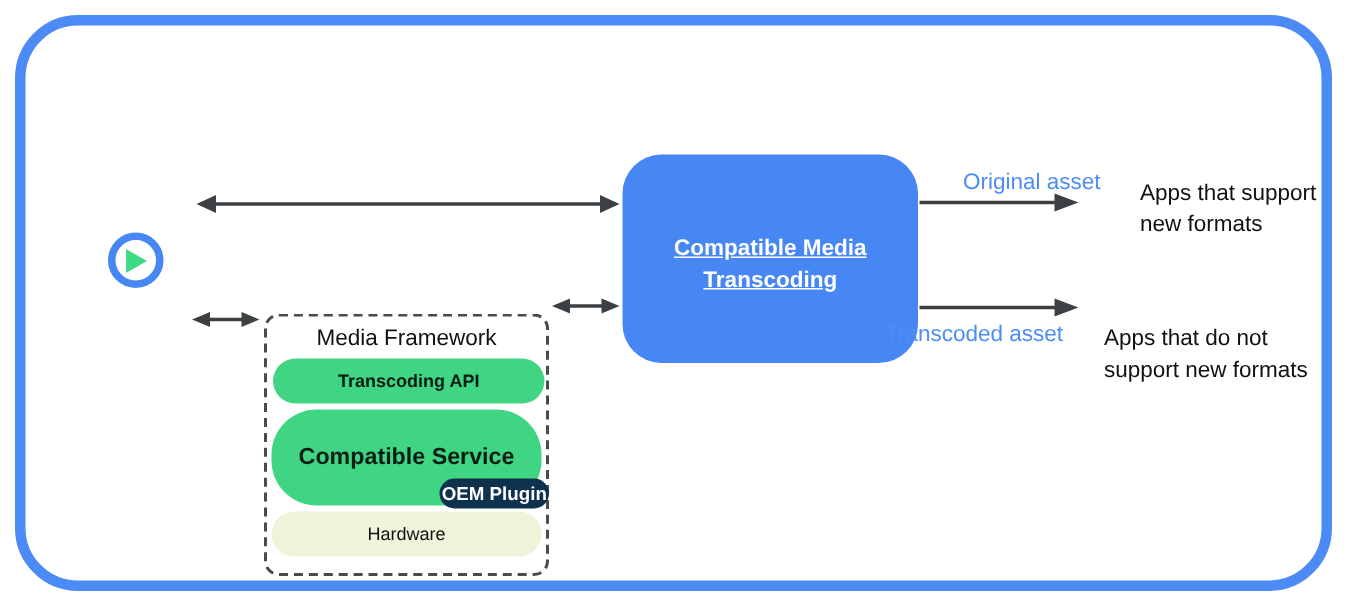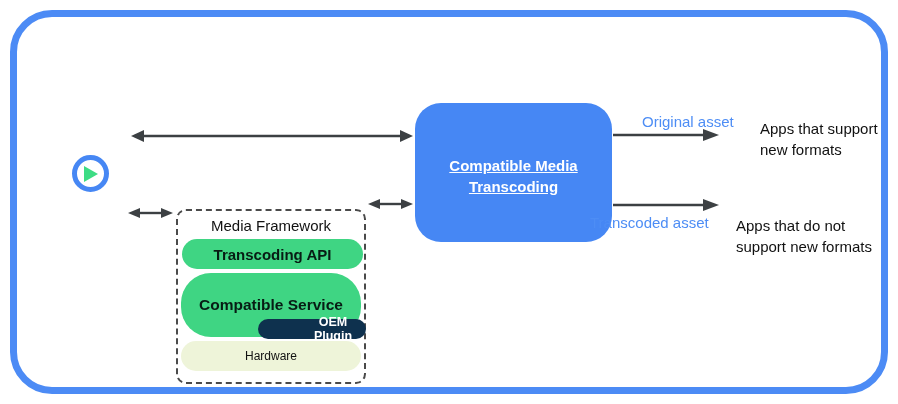--- a/index.html
+++ b/index.html
@@ -74,35 +74,35 @@
   .pill{
     position:absolute;
     display:flex; align-items:center; justify-content:center;
     text-align:center;
   }
   .pill-api{
     left:4px; top:28px;
     width:181px; height:30px;
     background:var(--green);
     border-radius:15px;
-    font-size:15px; font-weight:bold; color:#071c14;
+    font-size:12px; font-weight:bold; color:#071c14;
   }
   .pill-service{
     left:3px; top:62px;
     width:180px; height:64px;
     background:var(--green);
     border-radius:30px;
     font-size:15.5px; font-weight:bold; color:#071c14;
   }
   .pill-oem{
     right:-5px; bottom:-2px;
-    width:108px; height:20px;
+    width:73px; height:20px;
     background:var(--navy);
     border-radius:10px;
-    font-size:12.5px; font-weight:bold; color:#ffffff;padding-left:42px;
+    font-size:12.5px; font-weight:bold; color:#ffffff;
   }
   .pill-hardware{
     left:3px; top:130px;
     width:180px; height:30px;
     background:var(--cream);
     border-radius:15px;
     font-size:12px; color:#111;
   }
   
   .transcoder-box{

